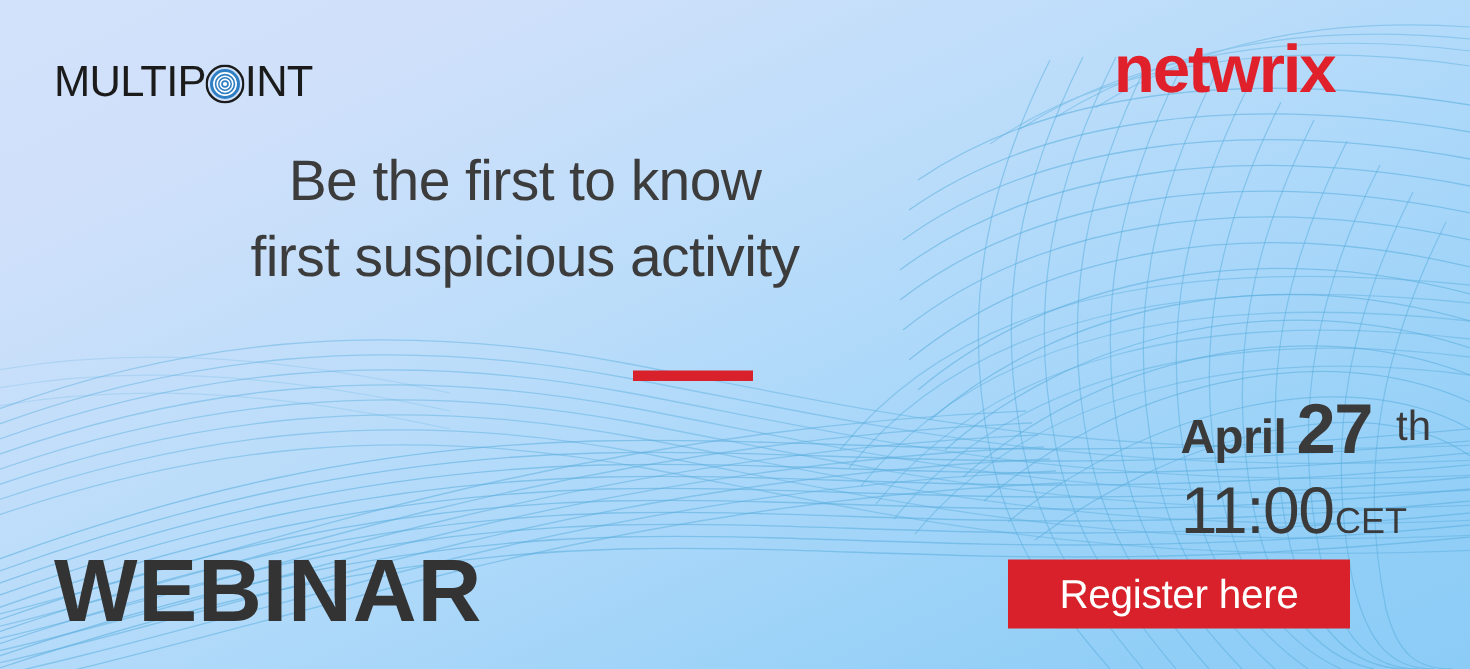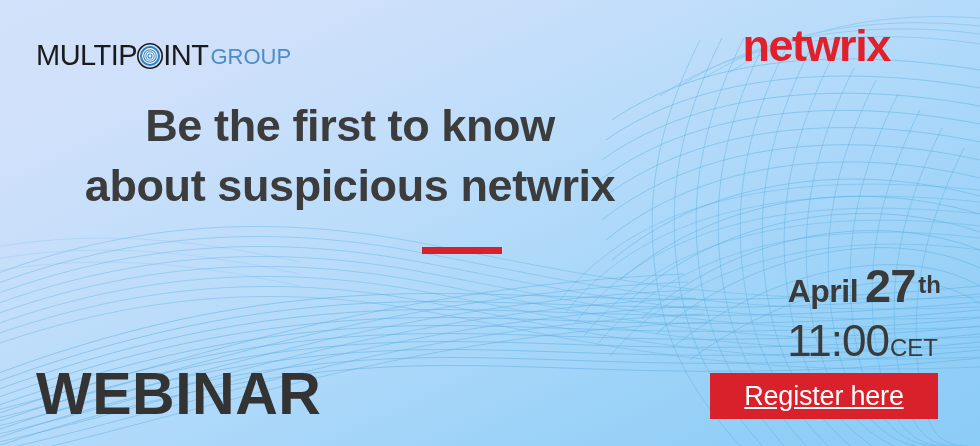--- a/index.html
+++ b/index.html
@@ -64,23 +64,23 @@
     height: 44px;
   }
   
   #headline {
     position: absolute;
     left: 0;
     top: 96px;
     width: 980px;
     text-align: center;
     color: #3c3c3c;
-    font-size: 45px;
+    font-size: 38px;
     line-height: 1.33;
-    font-weight: 700;
+    font-weight: 400;
     letter-spacing: -0.4px;
     padding-right: 280px;
     box-sizing: border-box;
   }
   #headline .hl-line { display: block; white-space: nowrap; }
   
   #divider {
     position: absolute;
     left: 422px;
     top: 247px;
@@ -130,63 +130,62 @@
     font-weight: 700;
     letter-spacing: -0.5px;
   }
   #date-block .dt-day {
     font-size: 47px;
     font-weight: 700;
     letter-spacing: -1px;
     margin-left: 7px;
   }
   #date-block .dt-ord {
-    font-size: 24px;
-    font-weight: 700;
+    font-size: 28px;
+    font-weight: 400;
     vertical-align: super;
     position: relative;
     top: -3px;
-    left: 3px;
+    left: 16px;
   }
   #date-block .dt-row2 {
     display: block;
     white-space: nowrap;
   }
   #date-block .dt-time {
     font-size: 44px;
     font-weight: 400;
     letter-spacing: -1px;
   }
   #date-block .dt-tz {
     font-size: 24px;
     font-weight: 400;
     letter-spacing: 0px;
     margin-left: 1px;
     text-align: center;
   }
   
   #register-btn {
     position: absolute;
-    left: 710px;
+    left: 672px;
     top: 373px;
     width: 228px;
     height: 46px;
     background: #d8212a;
     border: none;
     color: #ffffff;
     font-family: "Liberation Sans", sans-serif;
     font-size: 27px;
     font-weight: 400;
     letter-spacing: -0.2px;
     cursor: pointer;
     padding: 0;
     display: flex;
     align-items: center;
     justify-content: center;
-    text-decoration: underline;
   }
 </style>
 </head>
 <body>
 
 <div id="banner">
 
   <svg id="bg-waves" viewBox="0 0 980 446" preserveAspectRatio="none" aria-hidden="true">
     <defs>
 
@@ -291,30 +290,29 @@
       <circle cx="13" cy="13" r="12.2" fill="none" stroke="#1b1b1b" stroke-width="1.6"></circle>
       <circle cx="13" cy="13" r="10" fill="#2f7fc4"></circle>
       <g fill="none" stroke="#ffffff" stroke-width="1.1">
         <circle cx="13" cy="13" r="7.4"></circle>
         <circle cx="13" cy="13" r="5.2"></circle>
         <circle cx="13" cy="13" r="3.1"></circle>
       </g>
       <circle cx="13" cy="13" r="1.4" fill="#ffffff"></circle>
     </svg>
     <span class="mp-word">INT</span>
-    <span class="mp-group">GROUP</span>
   </div>
 
   <svg id="nw-logo" viewBox="0 0 206 46" width="206" height="46">
     <text x="0" y="37" font-family="Liberation Sans, sans-serif" font-size="47" font-weight="700" fill="#e0212b" letter-spacing="-1.5">netwrix</text>
   </svg>
 
   <div id="headline">
     <span class="hl-line">Be the first to know</span>
-    <span class="hl-line">about suspicious netwrix</span>
+    <span class="hl-line">first suspicious activity</span>
   </div>
 
   <div id="divider"></div>
 
   <div id="live-webinar">
     <span class="lw-webinar">WEBINAR</span>
   </div>
 
   <div id="date-block">
     <span class="dt-row1">

